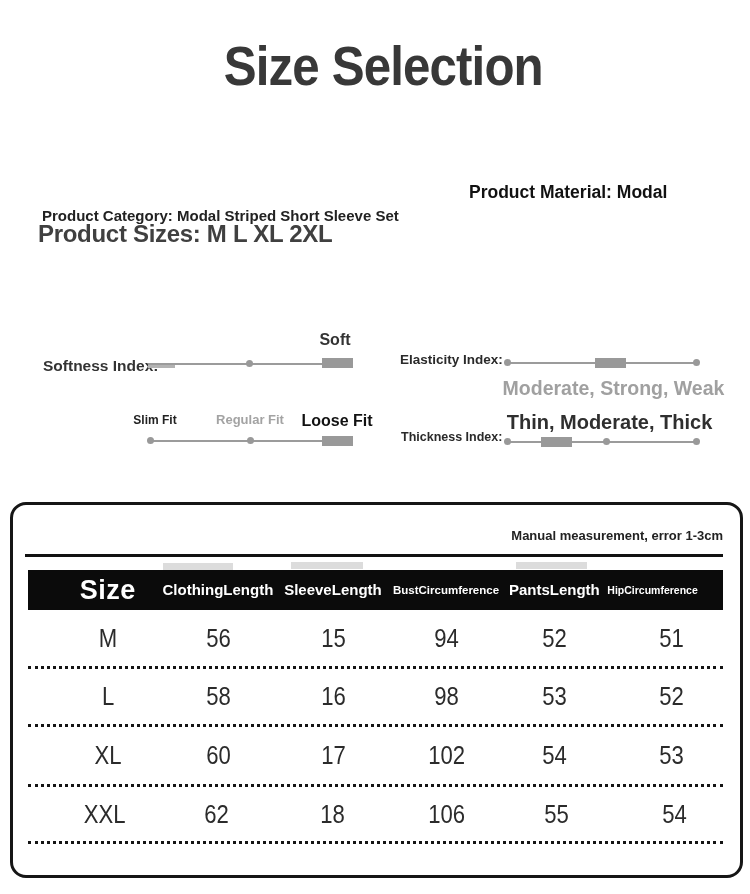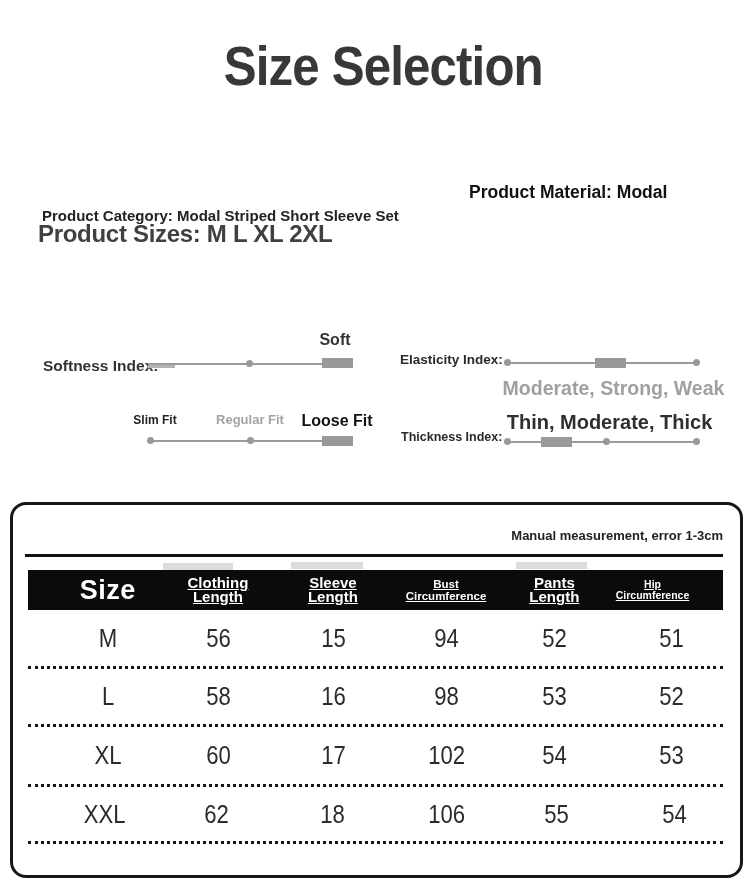--- a/index.html
+++ b/index.html
@@ -62,21 +62,21 @@
   .sm1 { left:163px; top:563px; width:70px; }
   .sm2 { left:291px; top:562px; width:72px; }
   .sm3 { left:516px; top:562px; width:71px; }
 
   .thead { position:absolute; left:28px; top:570px; width:695px; height:40px; background:#0b0b0b;
            display:flex; align-items:center; color:#ffffff; }
   .col { text-align:center; }
   .c1 { width:108px;padding-left:28px; } .c2 { width:122px; } .c3 { width:118px; }
   .c4 { width:118px; } .c5 { width:108px; } .c6 { width:121px; }
   .size-h { font-size:27px; font-weight:700; letter-spacing:0.5px; }
-  .h2 { display:flex; flex-direction:column; justify-content:center; font-weight:700;text-decoration:underline; }
+  .h2 { display:flex; justify-content:center; font-weight:700; }
   .c2.h2, .c3.h2, .c5.h2 { font-size:15px; line-height:14px; }
   .c4.h2 { font-size:11.5px; line-height:12px; }
   .c6.h2 { font-size:10.5px; line-height:11px; text-align:center; padding-right:24px; box-sizing:border-box; }
 
   .rows { position:absolute; left:28px; top:610px; width:695px; }
   .trow { display:flex; align-items:center; border-bottom:3px dotted #141414; box-sizing:border-box; }
   .rh59 { height:59px; } .rh58 { height:58px; } .rh60 { height:60px; } .rh57 { height:57px;gap:8px; }
   .cell { font-size:26px; font-weight:400; color:#2b2b2b; }
   .trow .c6 { padding-left:13px; box-sizing:border-box; }
   .cond { display:inline-block; transform:scaleX(0.85); transform-origin:50% 50%; }

